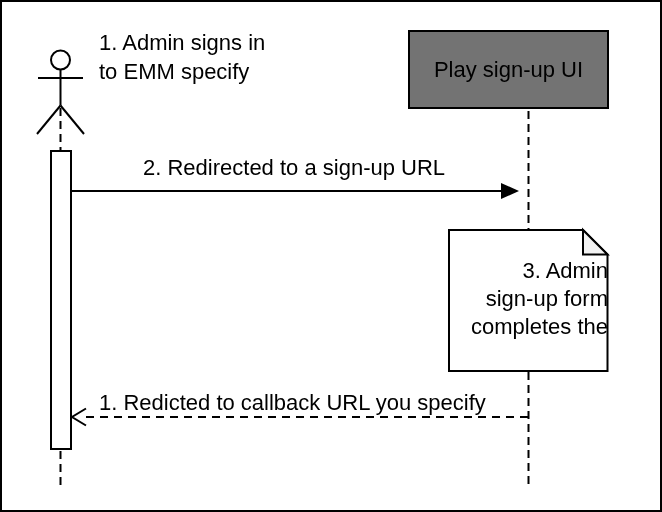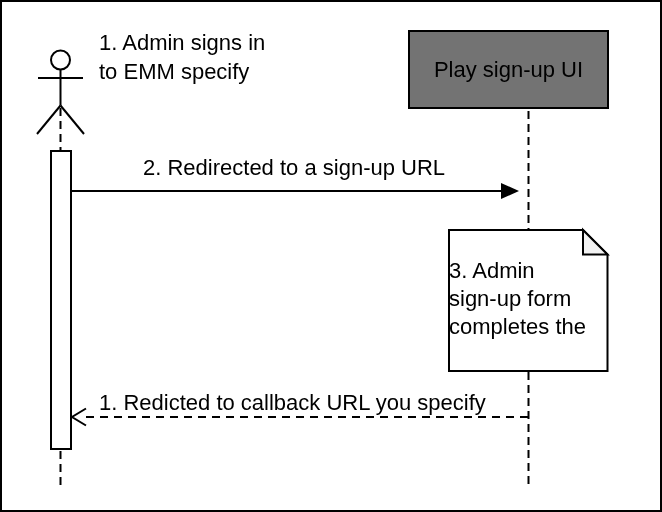--- a/index.html
+++ b/index.html
@@ -51,21 +51,21 @@
   .label-msg2 {
     left: 127px;
     top: 155px;
     margin-left: 16px;
   }
   .note-text {
     position: absolute;
     left: 449px;
     top: 257px;
     width: 159px;
-    text-align: left;
+    text-align: right;
     line-height: 28px;
   }
   .label-msg4 {
     left: 99px;
     top: 390px;
   }
 </style>
 </head>
 <body>
 

